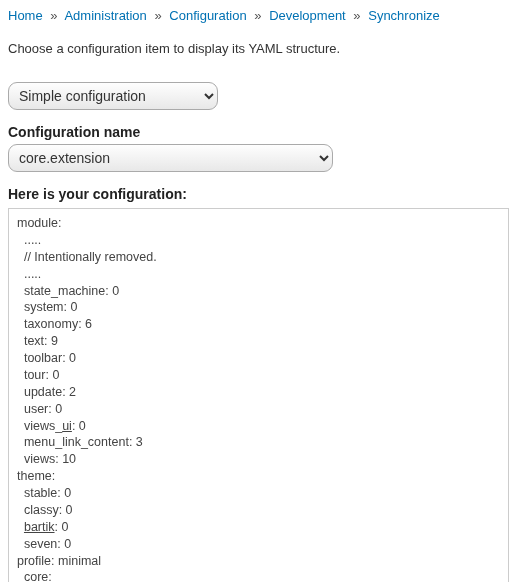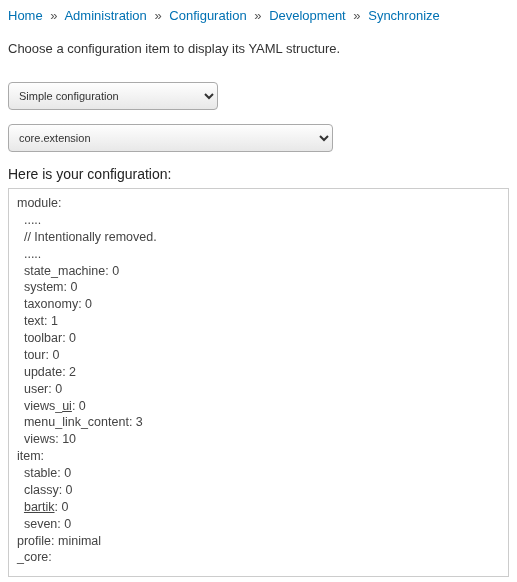--- a/index.html
+++ b/index.html
@@ -31,32 +31,32 @@
   .field-label {
     font-weight: bold;
     font-size: 14px;
     margin-bottom: 4px;
     color: #222;
   }
   .select-wrap {
     margin-bottom: 14px;
   }
   select {
-    font-size: 11px;
+    font-size: 14px;
     padding: 4px 6px;
     border: 1px solid #aaa;
     background: linear-gradient(#fefefe, #e8e8e8);
-    border-radius: 4px;
+    border-radius: 9px;
     height: 28px;
     color: #333;
   }
   .select-type { width: 210px; }
   .select-name { width: 325px; }
   .config-heading {
-    font-weight: normal;
+    font-weight: bold;
     font-size: 14px;
     color: #222;
     margin-bottom: 6px;
   }
   .code-box {
     border: 1px solid #ccc;
     background: #fff;
     padding: 6px 8px 10px 8px;
     font-family: Verdana, sans-serif;
     font-size: 12.5px;
@@ -90,42 +90,43 @@
 
 <div class="intro">Choose a configuration item to display its YAML structure.</div>
 
 <div class="select-wrap">
   <select class="select-type">
     <option>Simple configuration</option>
   </select>
 </div>
 
 <div class="select-wrap">
+  <div class="field-label">Configuration name</div>
   <select class="select-name">
     <option>core.extension</option>
   </select>
 </div>
 
 <div class="config-heading">Here is your configuration:</div>
 
 <div class="code-box"><span>module:</span>
 <span>  .....</span>
 <span>  // Intentionally removed.</span>
 <span>  .....</span>
 <span>  state_machine: 0</span>
 <span>  system: 0</span>
-<span>  taxonomy: 0</span>
-<span>  text: 1</span>
+<span>  taxonomy: 6</span>
+<span>  text: 9</span>
 <span>  toolbar: 0</span>
 <span>  tour: 0</span>
 <span>  update: 2</span>
 <span>  user: 0</span>
 <span>  views_</span><span class="squiggle">ui</span><span>: 0</span>
 <span>  menu_link_content: 3</span>
 <span>  views: 10</span>
-<span>item:</span>
+<span>theme:</span>
 <span>  stable: 0</span>
 <span>  classy: 0</span>
 <span>  </span><span class="squiggle">bartik</span><span>: 0</span>
 <span>  seven: 0</span>
 <span>profile: minimal</span>
 <span>_core:</span>
 </div>
 
 </body></html>

